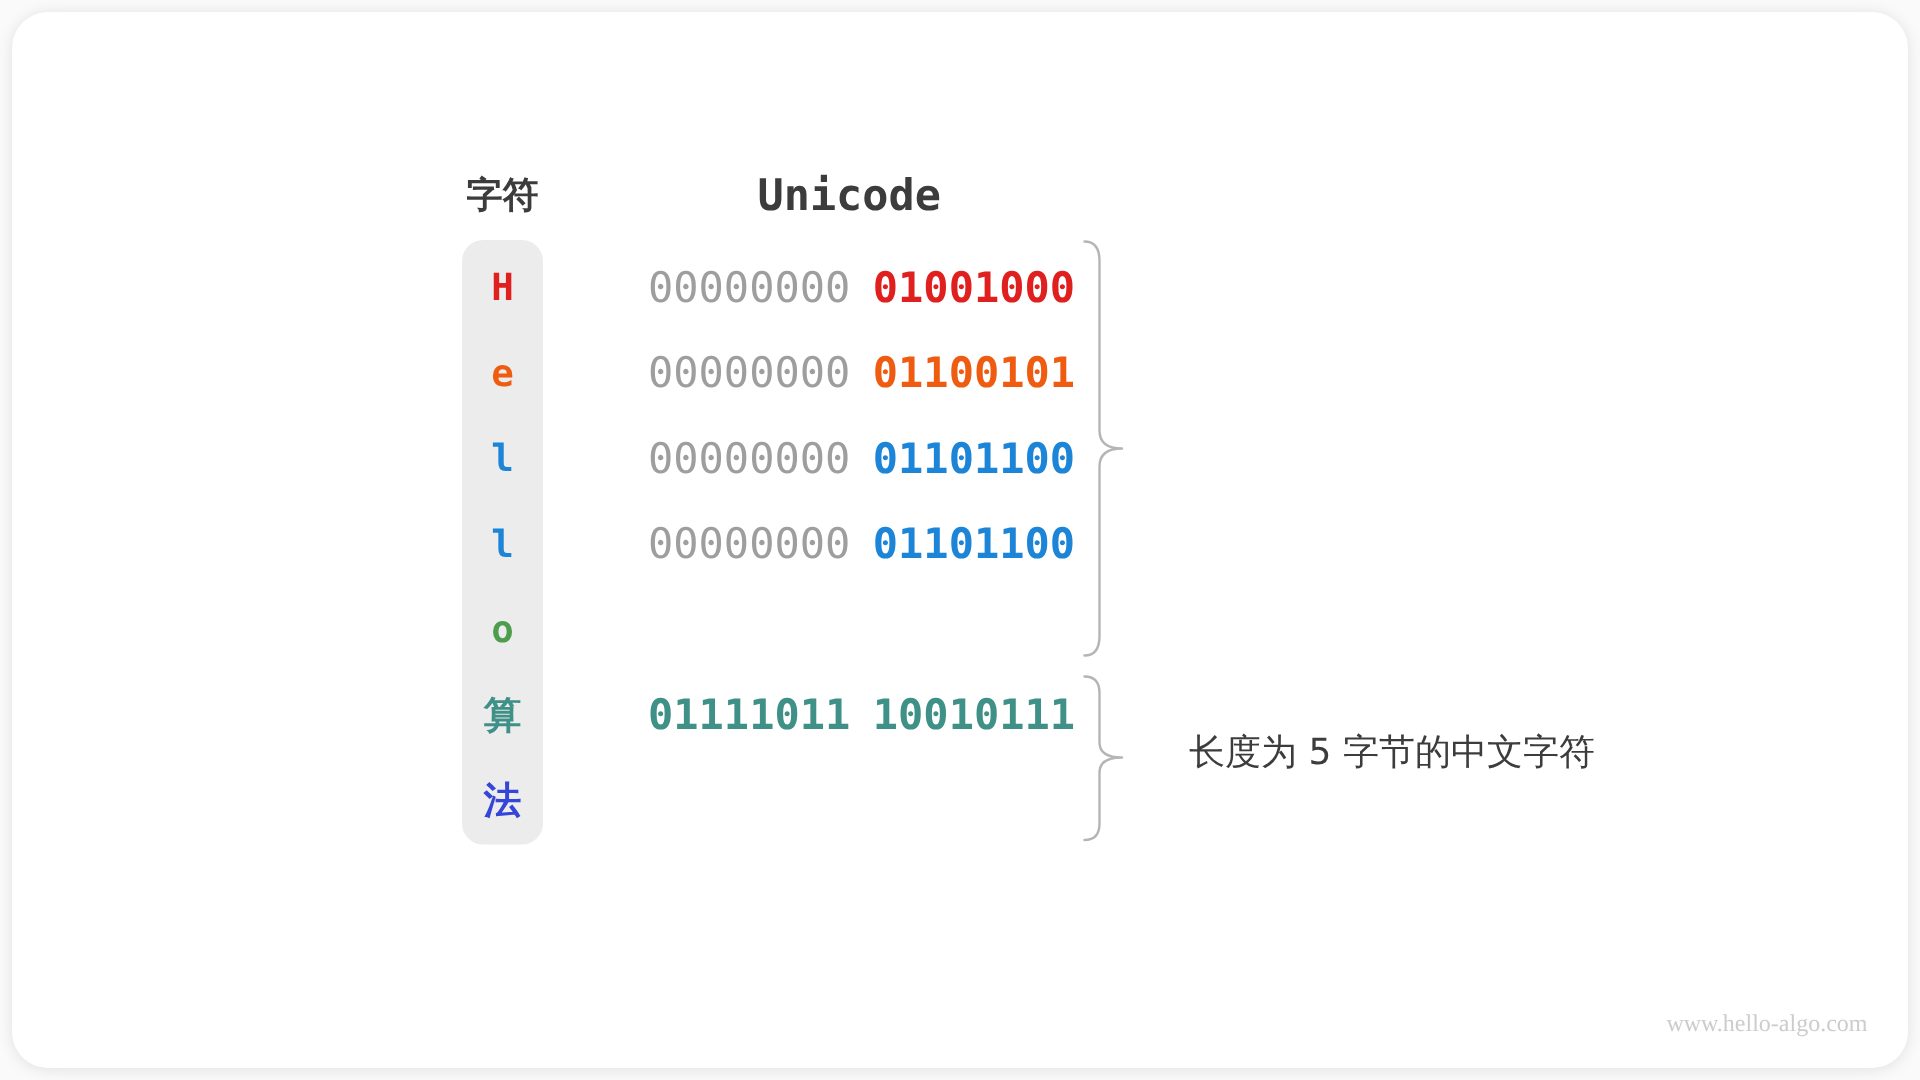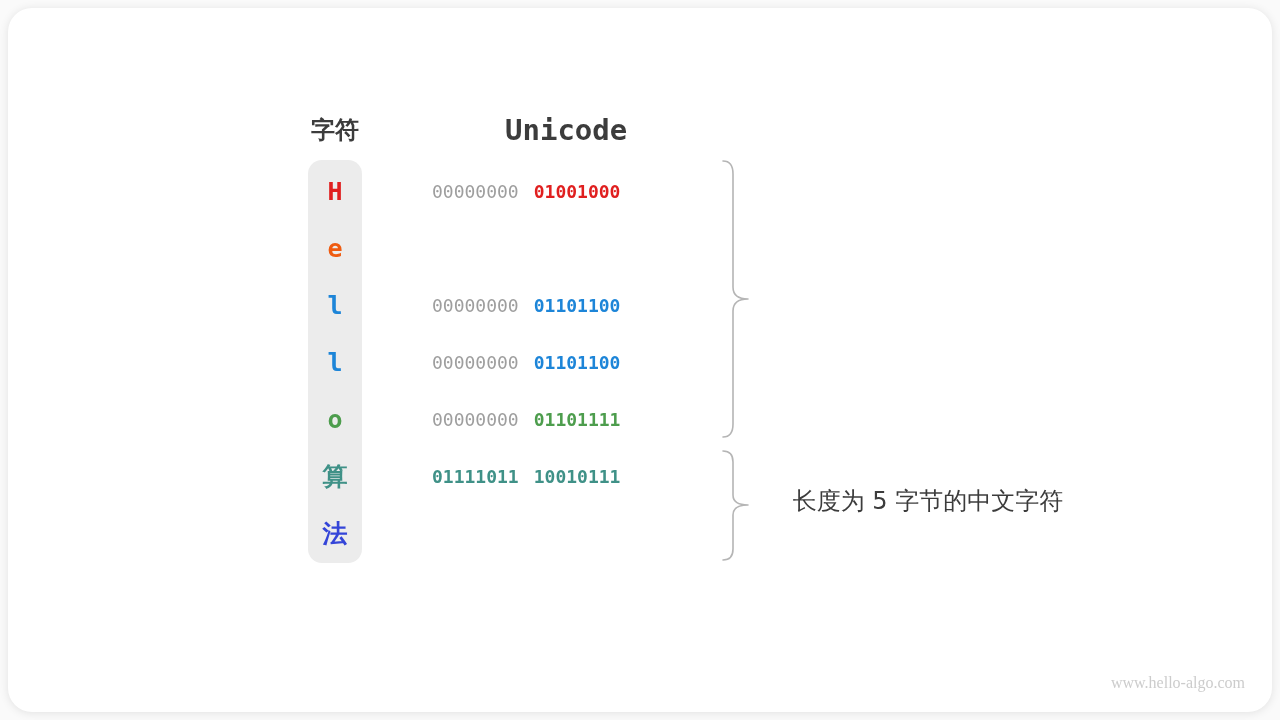--- a/index.html
+++ b/index.html
@@ -33,21 +33,21 @@
   }
   .row{position:absolute;left:0;width:1280px;height:57px;}
   .cell-char{
     position:absolute;left:308px;top:0;width:54px;height:57px;
     text-align:center;line-height:57px;
     font-size:25px;font-weight:bold;
     font-family:"DejaVu Sans Mono","DejaVu Sans", monospace;
   }
   .cell-bits{
     position:absolute;left:432px;top:0;height:57px;line-height:57px;
-    font-size:18px;
+    font-size:28px;
     font-family:"DejaVu Sans Mono", monospace;
     white-space:pre;
   }
   .byte-high{margin-right:15px;}
   .byte-low{font-weight:bold;}
   .brace{position:absolute;}
   .brace path{fill:none;stroke:#b5b5b5;stroke-width:1.6;stroke-linecap:round;stroke-linejoin:round;}
   .annotation{
     position:absolute;width:300px;text-align:center;
     font-size:24px;line-height:30px;color:#3c3c3c;
@@ -72,35 +72,35 @@
 
   <div class="col-strip"></div>
 
   <div class="row" style="top:163px">
     <div class="cell-char" style="color: rgb(224, 31, 31);">H</div>
     <div class="cell-bits"><span class="byte-high" style="color: rgb(158, 158, 158); font-weight: normal;">00000000</span><span class="byte-low" style="color: rgb(224, 31, 31);">01001000</span></div>
   </div>
 
   <div class="row" style="top:220px">
     <div class="cell-char" style="color: rgb(239, 91, 16);">e</div>
+    <div class="cell-bits"><span class="byte-high" style="color: rgb(158, 158, 158); font-weight: normal;">00000000</span><span class="byte-low" style="color: rgb(239, 91, 16);">01100101</span></div>
   </div>
 
   <div class="row" style="top:277px">
     <div class="cell-char" style="color: rgb(29, 133, 216);">l</div>
     <div class="cell-bits"><span class="byte-high" style="color: rgb(158, 158, 158); font-weight: normal;">00000000</span><span class="byte-low" style="color: rgb(29, 133, 216);">01101100</span></div>
   </div>
 
   <div class="row" style="top:334px">
     <div class="cell-char" style="color: rgb(29, 133, 216);">l</div>
     <div class="cell-bits"><span class="byte-high" style="color: rgb(158, 158, 158); font-weight: normal;">00000000</span><span class="byte-low" style="color: rgb(29, 133, 216);">01101100</span></div>
   </div>
 
   <div class="row" style="top:391px">
     <div class="cell-char" style="color: rgb(77, 157, 77);">o</div>
-    <div class="cell-bits"><span class="byte-high" style="color: rgb(158, 158, 158); font-weight: normal;">00000000</span><span class="byte-low" style="color: rgb(77, 157, 77);">01101111</span></div>
   </div>
 
   <div class="row" style="top:448px">
     <div class="cell-char" style="color: rgb(63, 145, 135);">算</div>
     <div class="cell-bits"><span class="byte-high" style="color: rgb(63, 145, 135); font-weight: bold;">01111011</span><span class="byte-low" style="color: rgb(63, 145, 135);">10010111</span></div>
   </div>
 
   <div class="row" style="top:505px">
     <div class="cell-char" style="color: rgb(52, 69, 216);">法</div>
   </div>

